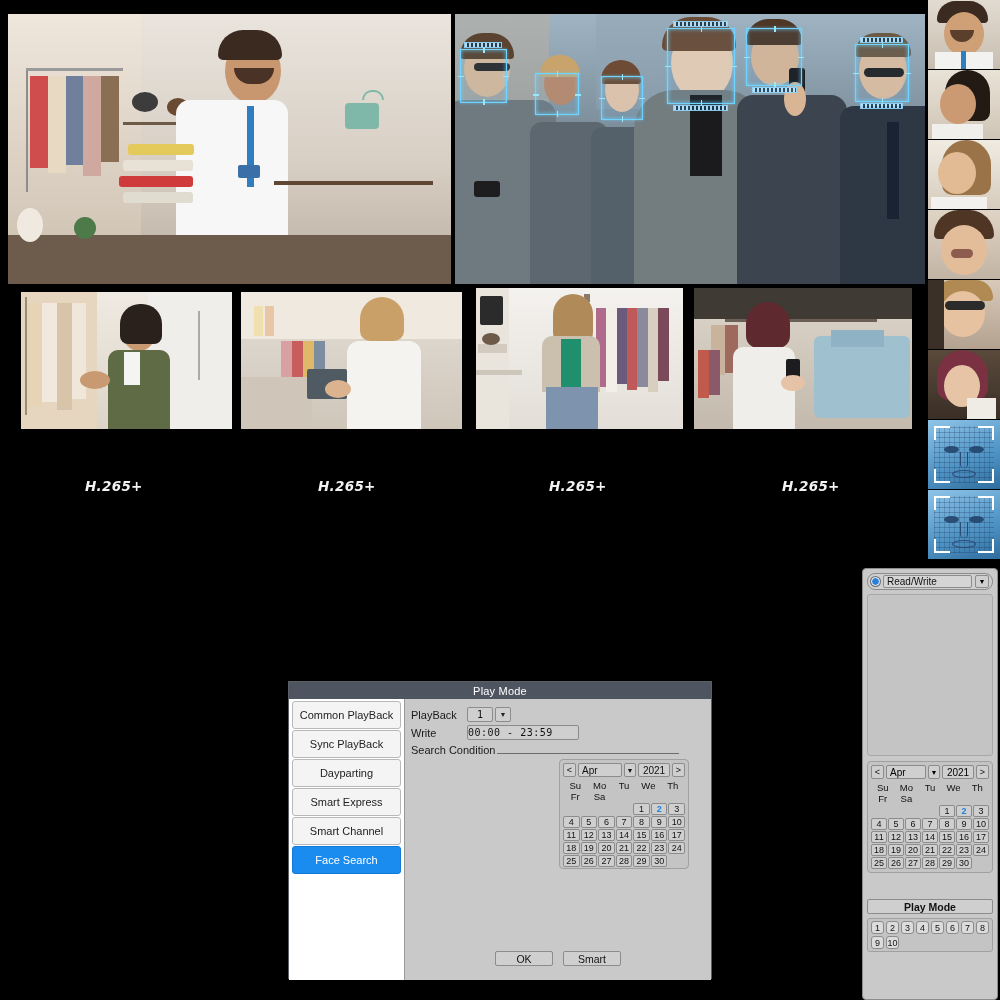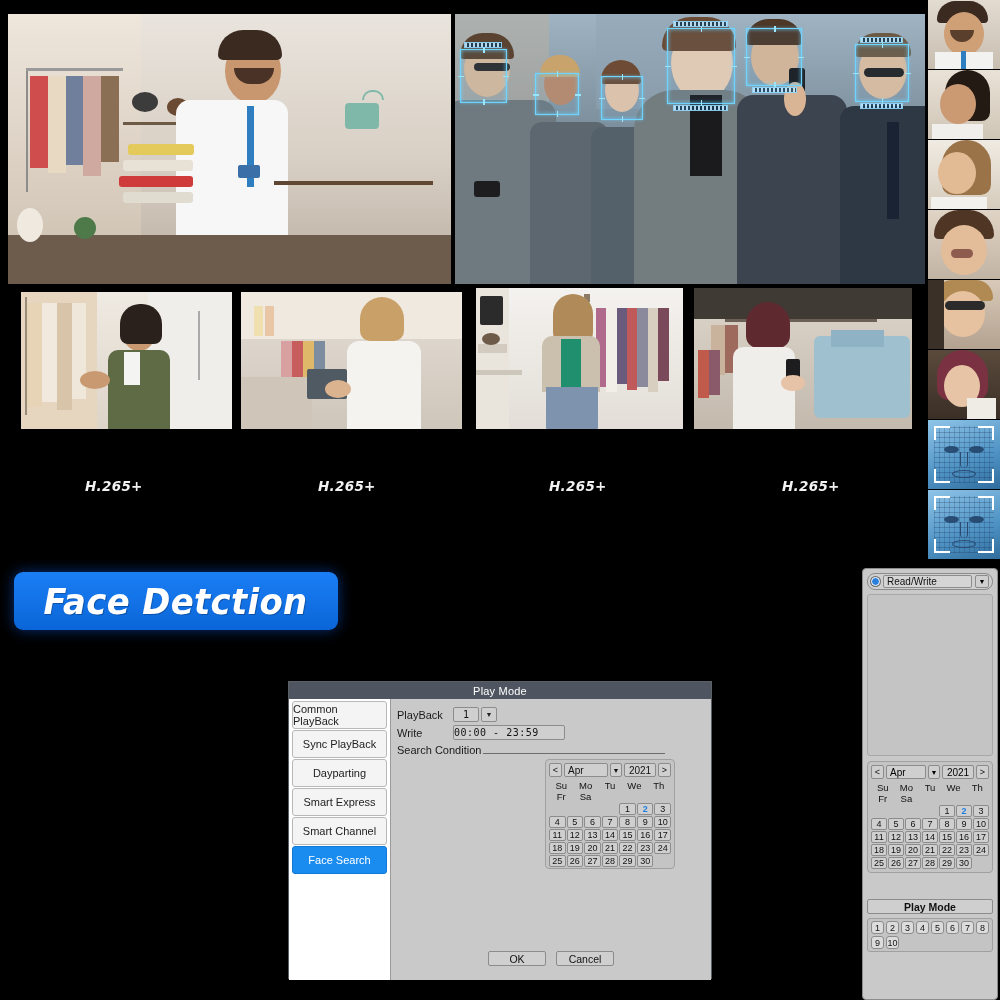--- a/index.html
+++ b/index.html
@@ -148,21 +148,21 @@
     font-size: 11px; color: #111;
   }
   .dialog-title {
     height: 17px; background: #4e5560; color: #ffffff;
     display: flex; align-items: center; justify-content: center;
     font-size: 11px; letter-spacing: .2px;
   }
   .dialog-body { position: relative; height: 281px; display: flex; }
 
   .mode-list {
-    width: 102px; background: #ffffff; border-right: 1px solid #9a9a9a;
+    width: 116px; background: #ffffff; border-right: 1px solid #9a9a9a;
     padding: 1px 0 0 0; flex: none;
   }
   .mode-item {
     height: 28px; margin: 1px 3px; background: #f4f4f4;
     border: 1px solid #b8b8b8; border-radius: 3px;
     display: flex; align-items: center; justify-content: center;
     font-size: 11px; color: #222; cursor: pointer;
   }
   .mode-item.active {
     background: #1a8cf0; border-color: #1379d6; color: #ffffff;
@@ -583,23 +583,20 @@
       <div class="mouth" style="top:50px;"></div>
       <div class="corner c-tl"></div>
         <div class="corner c-tr"></div>
       <div class="corner c-bl"></div>
         <div class="corner c-br"></div>
     </div>
   </div>
 
   <div class="lower">
 
-    <div class="banner">
-      <span class="banner-text">Face Detction</span>
-    </div>
 
     <div class="dialog">
       <div class="dialog-title">
         <span>Play Mode</span>
       </div>
       <div class="dialog-body">
 
         <div class="mode-list">
           <div class="mode-item">
             <span>Common PlayBack</span>
@@ -697,21 +694,21 @@
                 <div class="cal-day">26</div>
                 <div class="cal-day">27</div>
                 <div class="cal-day">28</div>
                 <div class="cal-day">29</div>
                 <div class="cal-day">30</div>
               </div>
           </div>
 
           <div class="dialog-footer">
             <div class="dlg-btn">OK</div>
-            <div class="dlg-btn">Cancel</div>
+            <div class="dlg-btn">Smart</div>
           </div>
         </div>
       </div>
     </div>
 
     <div class="sidepanel">
       <div class="rw-row">
         <span class="radio-dot"></span>
         <span class="rw-box">
           <span>Read/Write</span>

